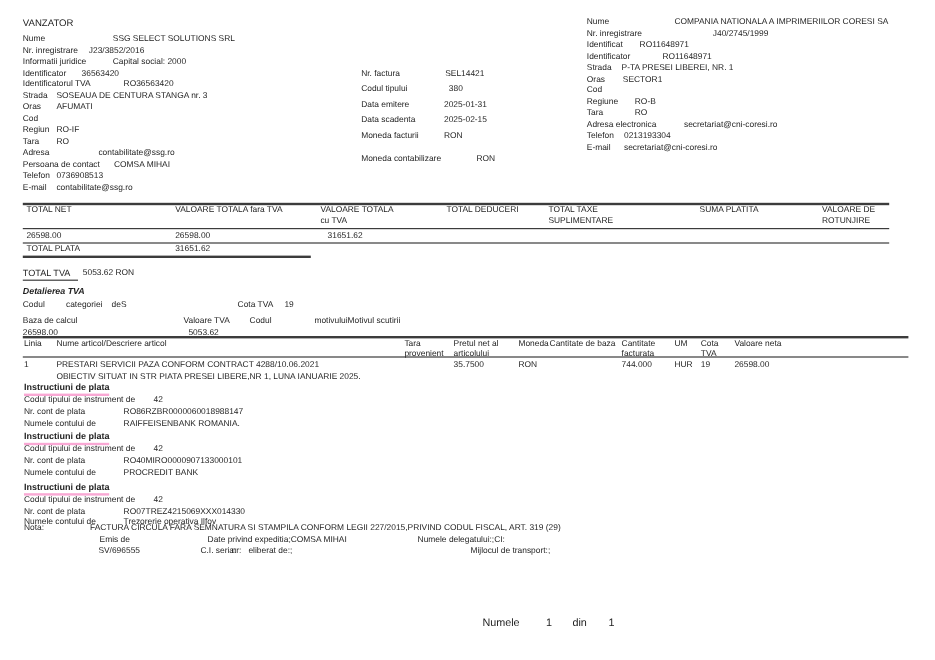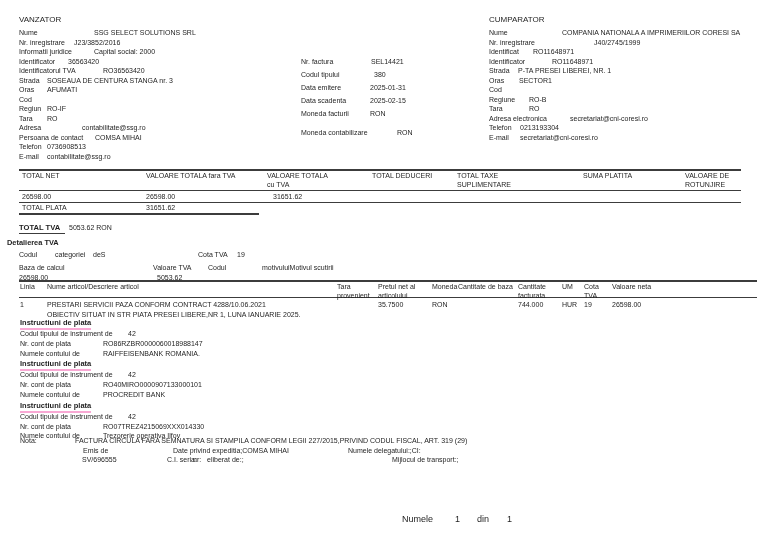--- a/index.html
+++ b/index.html
@@ -20,22 +20,22 @@
   .buyer{position:absolute;left:489px;top:15px;width:285px;}
   .buyer .sec-title{margin-bottom:5px;}
   .hline{position:absolute;background:#3c3c3c;}
   .totals-header{position:absolute;left:19px;top:172px;width:722px;height:20px;}
   .totals-header span{position:absolute;top:0;line-height:8.5px;}
   .totals-values{position:absolute;left:19px;top:193px;width:722px;height:10px;}
   .totals-values span{position:absolute;top:0;white-space:nowrap;}
   .totals-plata{position:absolute;left:19px;top:204px;width:722px;height:10px;}
   .totals-plata span{position:absolute;top:0;white-space:nowrap;}
   .vat-total{position:absolute;left:19px;top:223px;}
-  .vat-total .t{font-weight:bold;font-size:7.6px;}
-  .vat-detail-title{position:absolute;left:7px;top:238px;font-weight:bold;font-size:7.4px;}
+  .vat-total .t{font-weight:normal;font-size:7.6px;}
+  .vat-detail-title{position:absolute;left:19px;top:238px;font-weight:bold;font-size:7.4px;font-style:italic;}
   .vat-cat{position:absolute;left:0;top:251px;width:760px;height:9px;}
   .vat-cat span{position:absolute;top:0;white-space:nowrap;}
   .vat-base{position:absolute;left:0;top:264px;width:760px;height:9px;}
   .vat-base span{position:absolute;top:0;white-space:nowrap;}
   .vat-vals{position:absolute;left:0;top:274px;width:760px;height:9px;}
   .vat-vals span{position:absolute;top:0;white-space:nowrap;}
   .items-header{position:absolute;left:19px;top:283px;width:740px;height:16px;}
   .items-header span{position:absolute;top:0;line-height:8.5px;}
   .item-row{position:absolute;left:19px;top:301px;width:740px;height:10px;}
   .item-row span{position:absolute;top:0;white-space:nowrap;}
@@ -136,21 +136,20 @@
         <span class="val" style="left:69px">RON</span>
       </div>
     <div class="kv kv13" style="height:6px"></div>
     <div class="kv kv13">
         <span class="lbl">Moneda contabilizare</span>
         <span class="val" style="left:96px">RON</span>
       </div>
   </section>
 
   <section class="buyer">
-    <div class="sec-title">CUMPARATOR</div>
     <div class="kv">
         <span class="lbl">Nume</span>
         <span class="val" style="left:73px">COMPANIA NATIONALA A IMPRIMERIILOR CORESI SA</span>
       </div>
     <div class="kv">
         <span class="lbl">Nr. inregistrare</span>
         <span class="val" style="left:105px">J40/2745/1999</span>
       </div>
     <div class="kv">
         <span class="lbl">Identificat</span>

